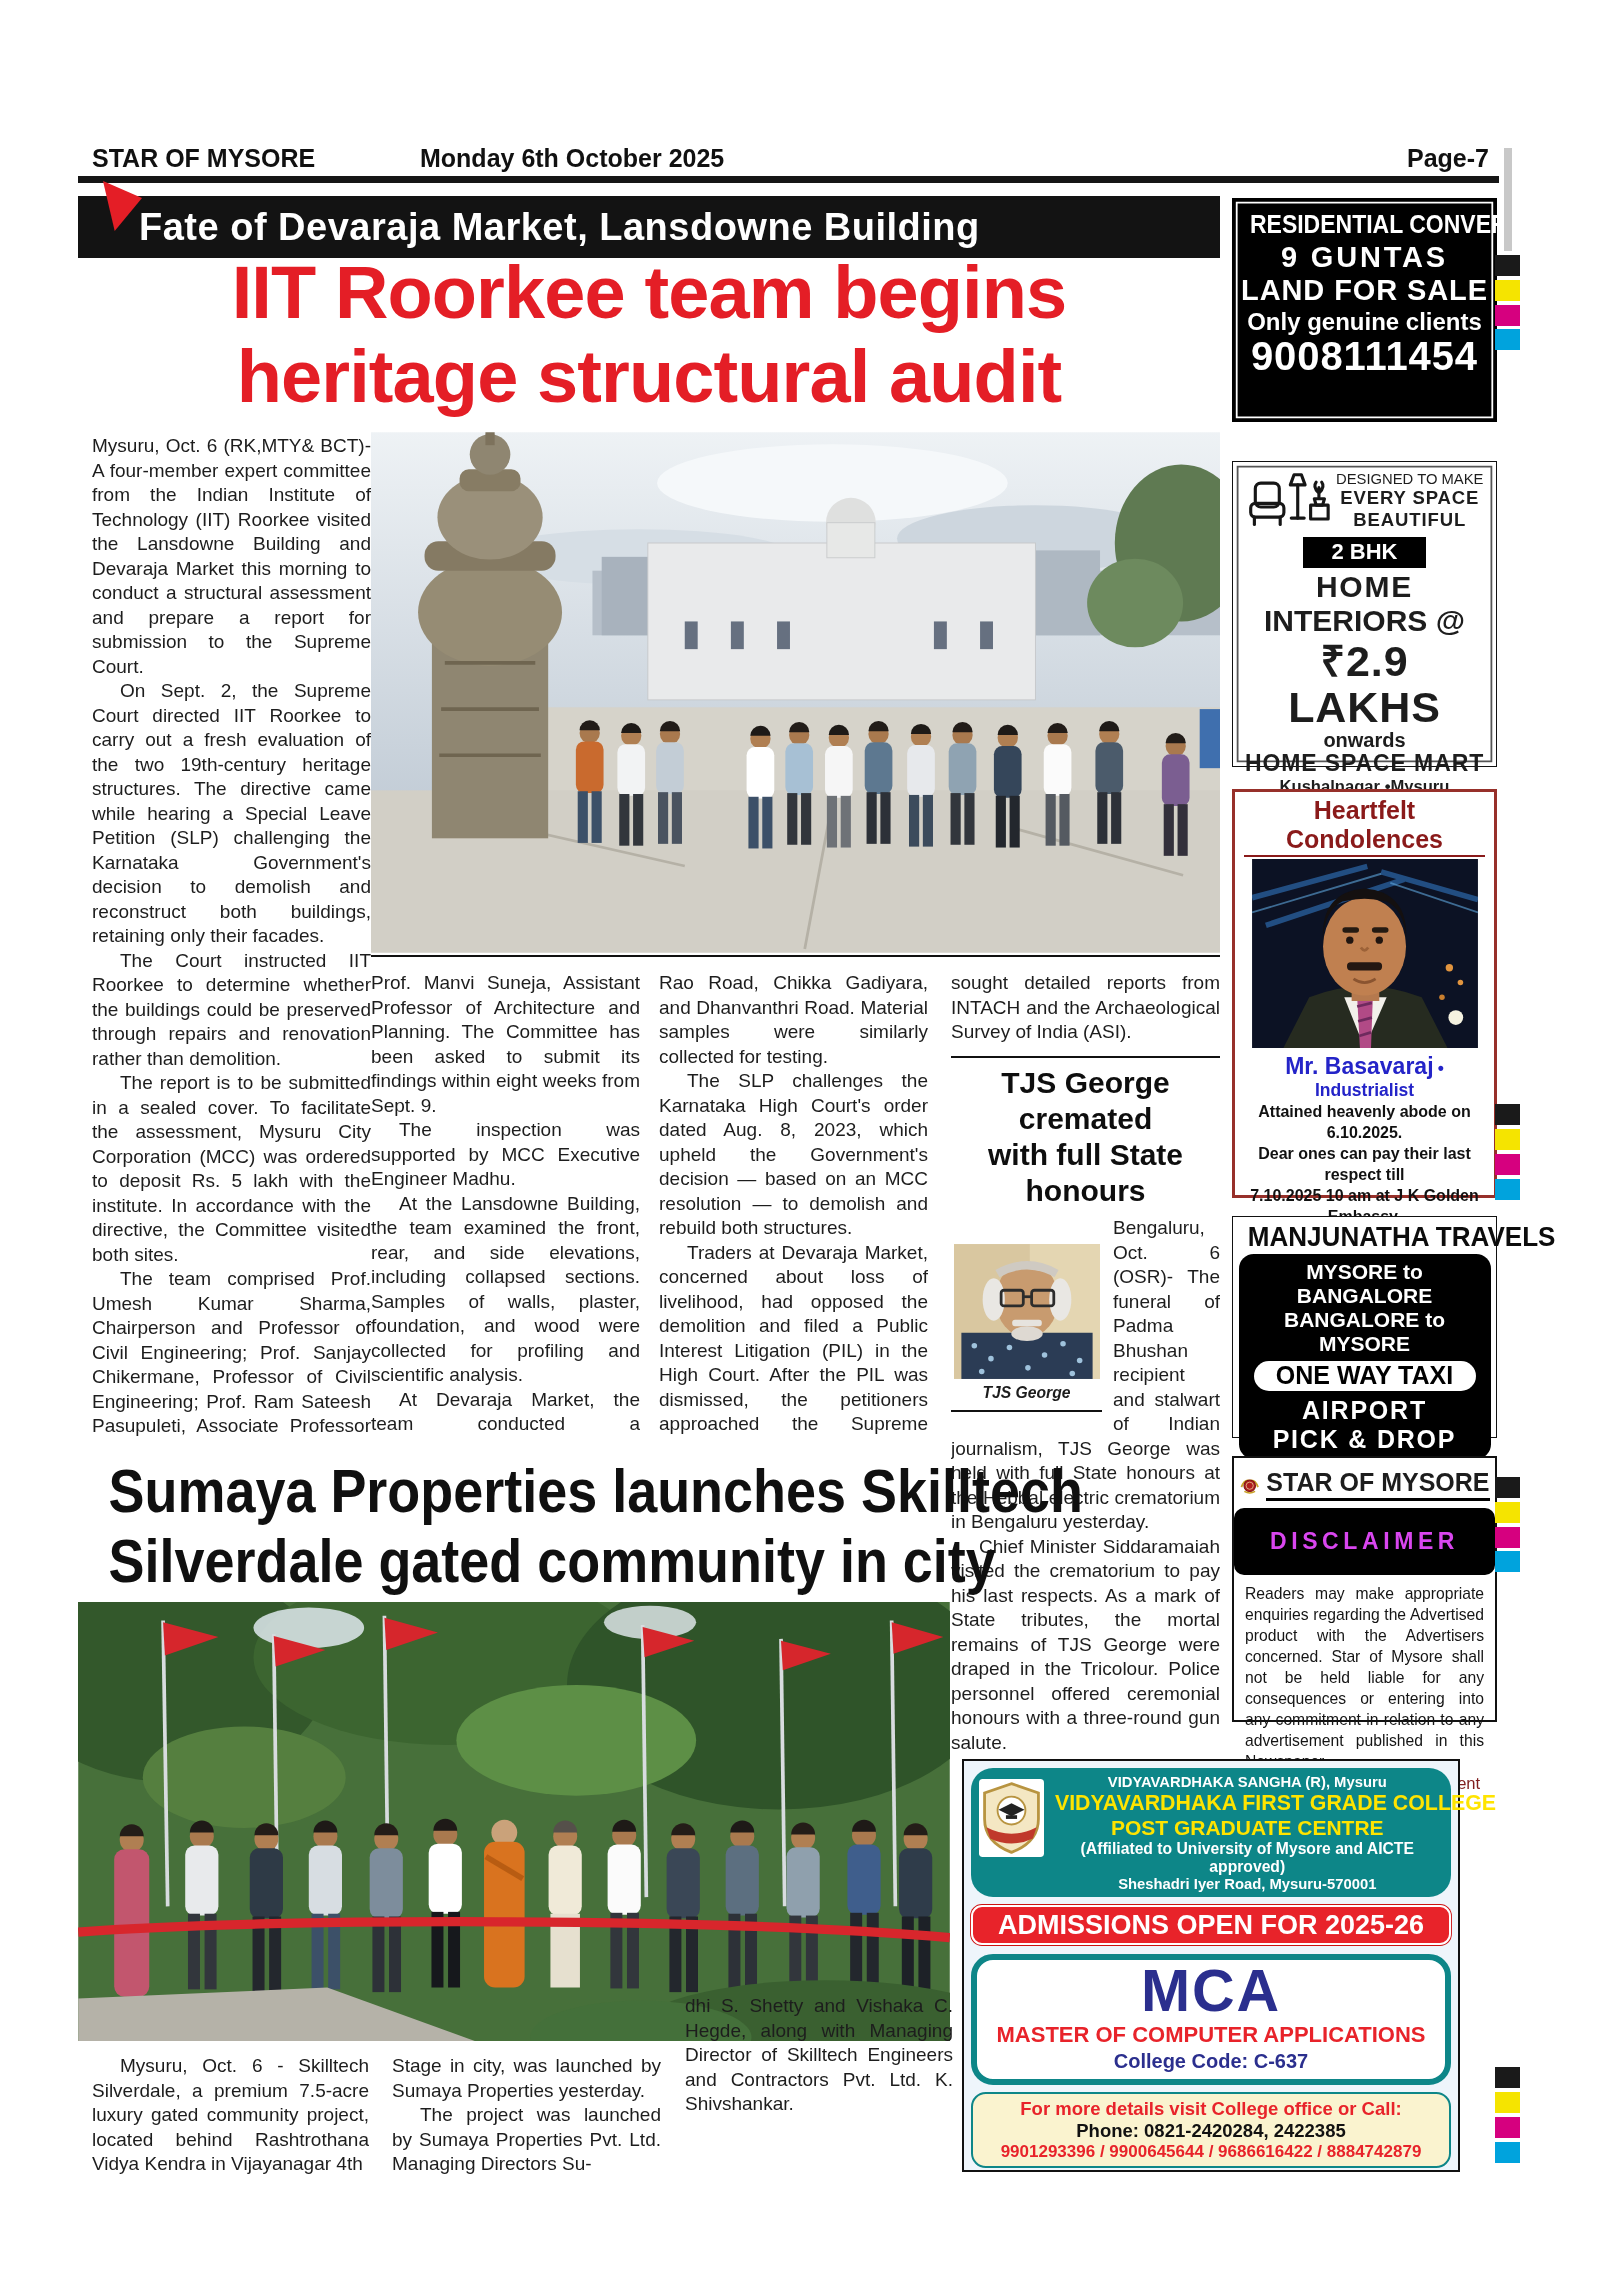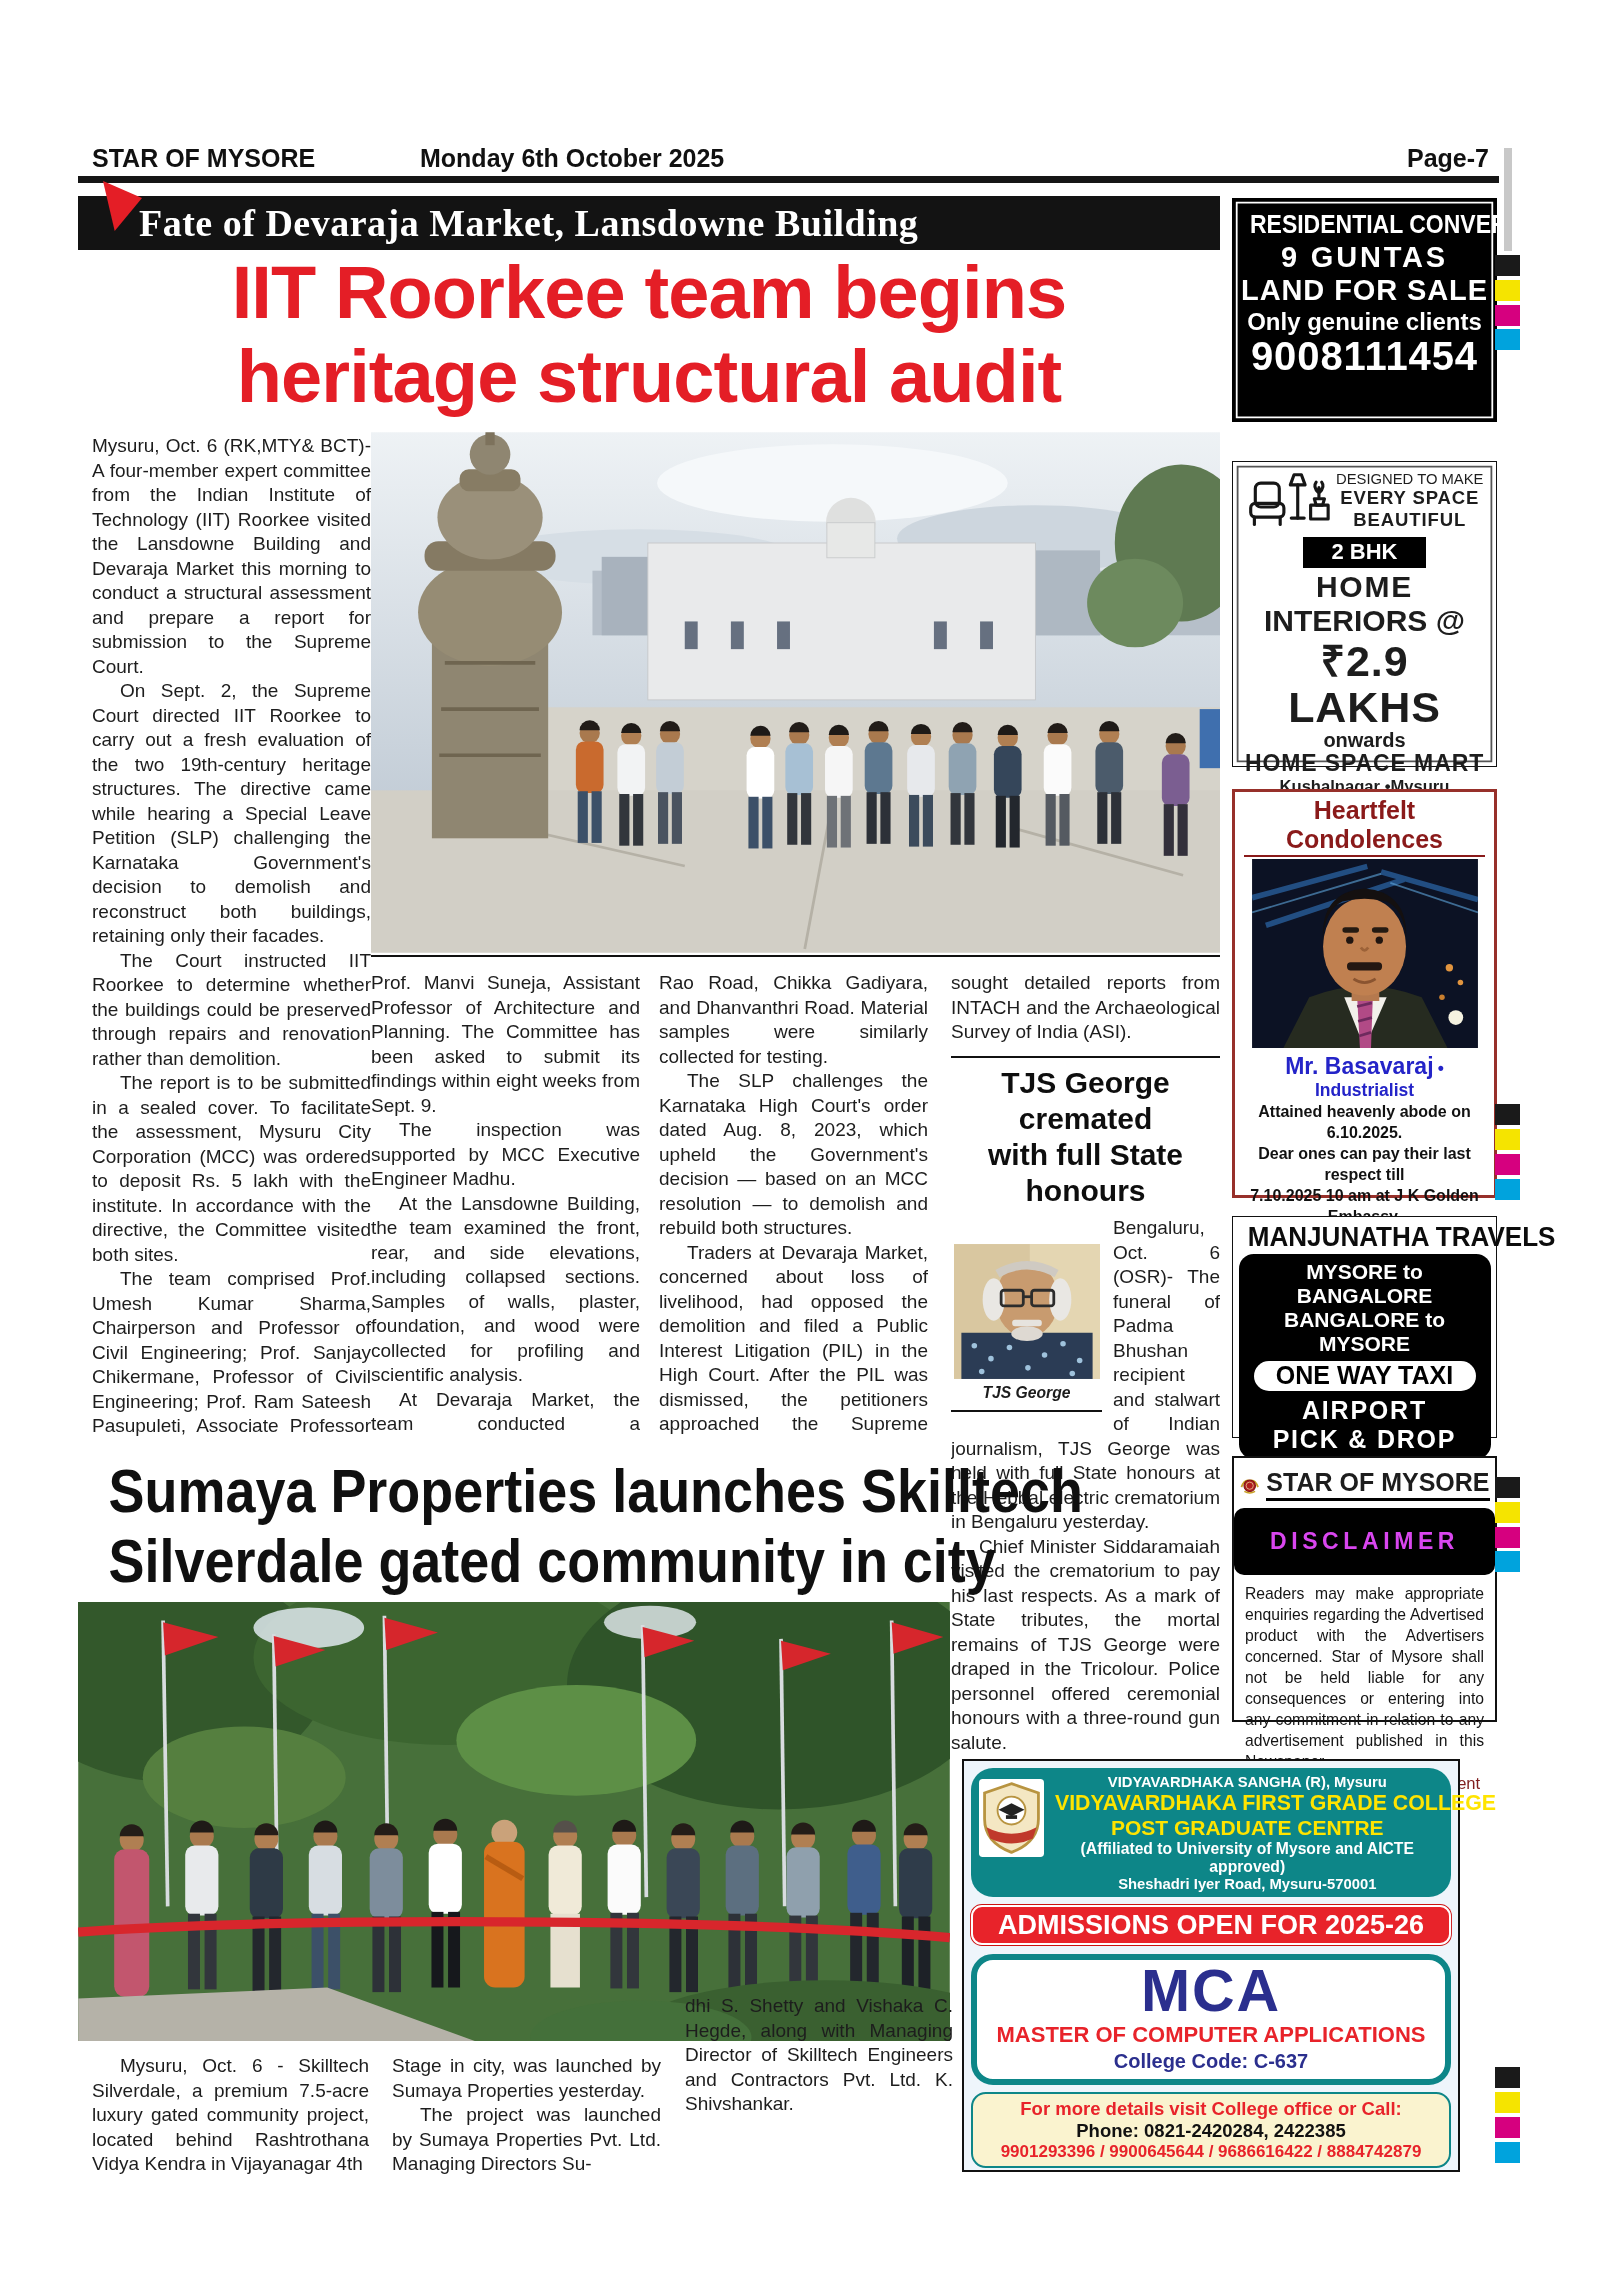--- a/index.html
+++ b/index.html
@@ -100,21 +100,21 @@
 </head>
 <body>
 
 <div id="page">
 
   <div class="abs mh" style="left:92px;top:144px;">STAR OF MYSORE</div>
   <div class="abs mh" style="left:420px;top:144px;">Monday 6th October 2025</div>
   <div class="abs mh" style="left:1407px;top:144px;">Page-7</div>
   <div class="abs rule" style="left:78px;top:176px;width:1421px;height:6.5px;"></div>
 
-  <div class="abs kicker" style="left:78px;top:196px;width:1142px;height:54px;font-family:Liberation Serif, serif;">
+  <div class="abs kicker" style="left:78px;top:196px;width:1142px;height:62px;">
     <span>Fate of Devaraja Market, Lansdowne Building</span>
   </div>
   <div class="abs red-tri" style="left:103px;top:181px;width:39px;height:50px;"></div>
 
   <div class="abs lead-head" style="left:78px;top:251px;width:1142px;">
     <div>IIT Roorkee team begins</div>
     <div>heritage structural audit</div>
   </div>
 
   <div class="col" style="left:92px;top:434px;width:279px;height:1008px;">

